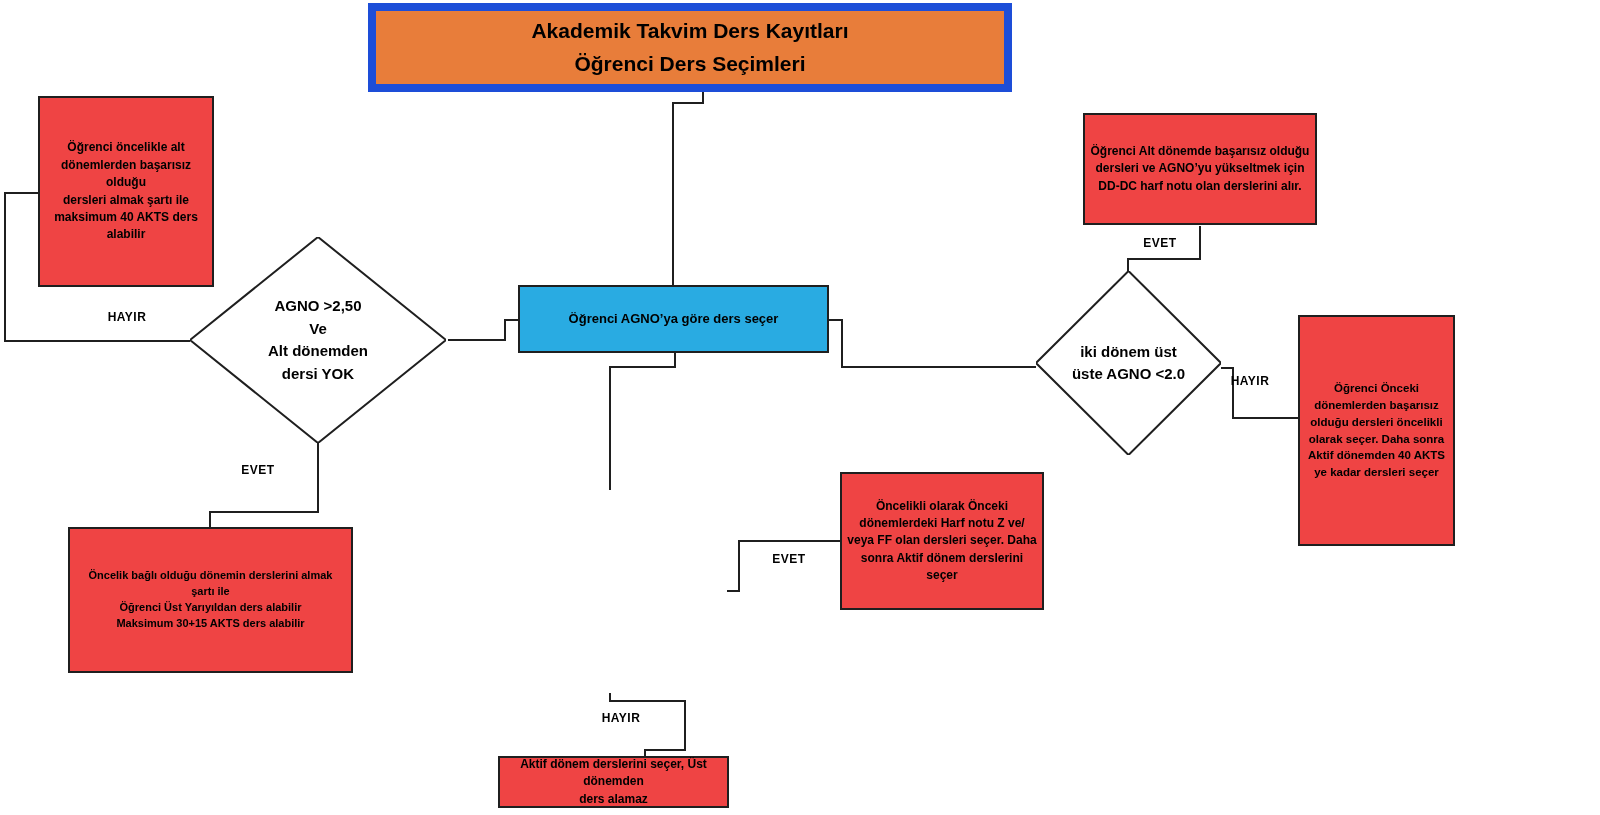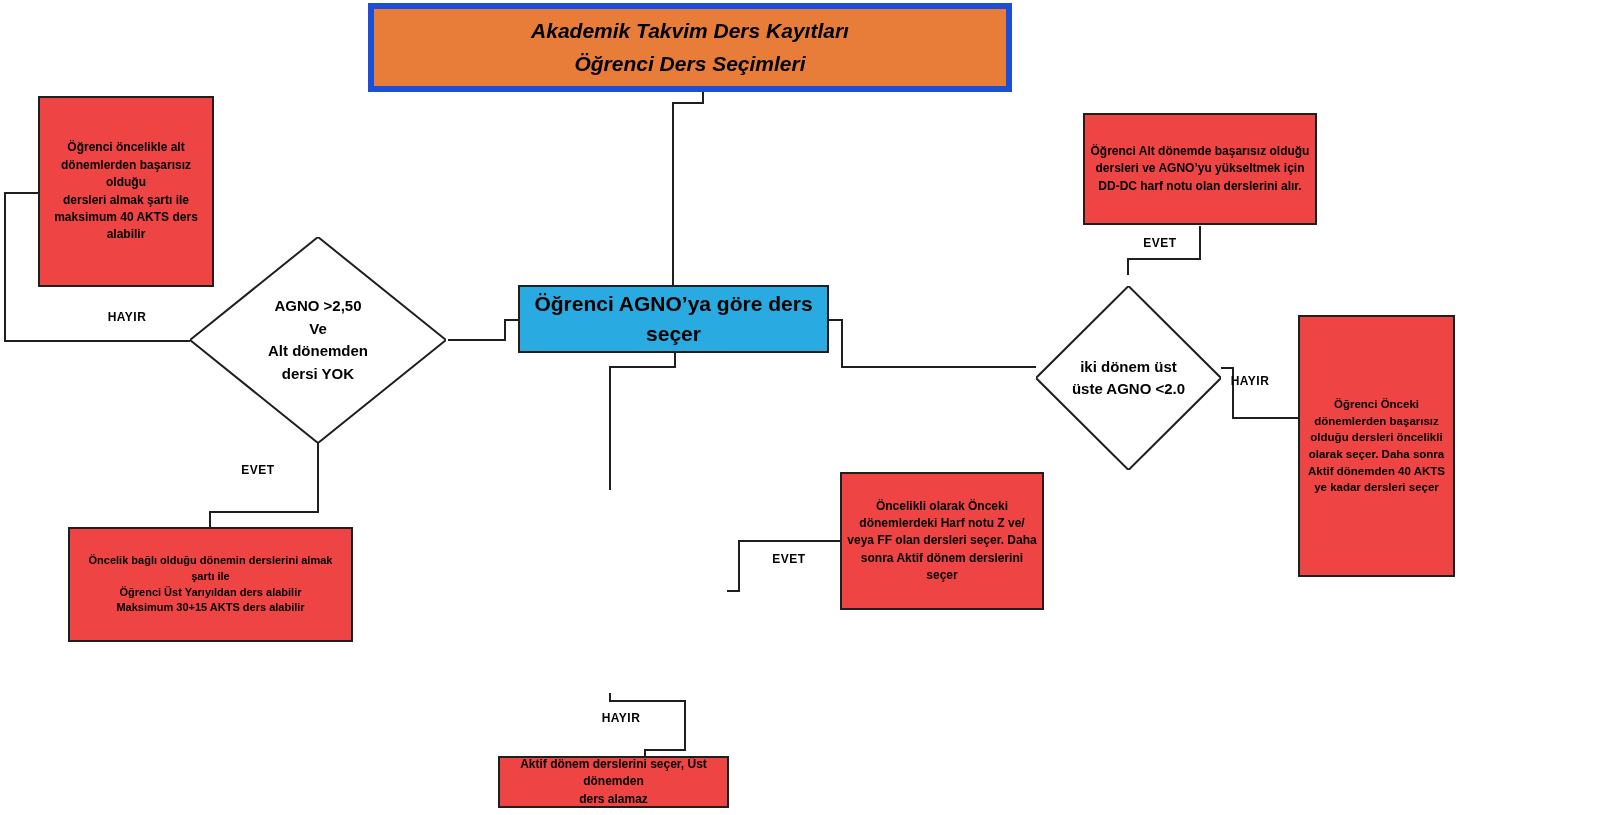--- a/index.html
+++ b/index.html
@@ -25,23 +25,23 @@
   .rect{
     background:#ef4444;
     border:2px solid #1f1f1f;
   }
   .node .txt{
     white-space:pre-line;
     font-weight:bold;
     line-height:1.45;
     padding:0 4px;
   }
-  .title-box{border:6px solid #1d4ed8;font-style:italic;}
+  .title-box{border:8px solid #1d4ed8;}
   .title-box .txt{font-size:21px;line-height:1.55;}
-  .process-box .txt{font-size:21px;text-align:center;}
+  .process-box .txt{font-size:13px;text-align:center;}
   .smallbox .txt{font-size:12px;}
   .box-bottom-left .txt{font-size:11px;}
   .box-center-right .txt{font-size:12px;}
   .box-rightmost .txt{font-size:11.5px;}
   .diamond{background:transparent;border:none;}
   .diamond svg{position:absolute;left:0;top:0;width:100%;height:100%;}
   .diamond polygon{fill:#ffffff;stroke-width:2;}
   .diamond .txt{position:relative;font-size:15px;line-height:1.5;}
   .edge-label{
     position:absolute;
@@ -78,21 +78,21 @@
     <span class="txt">Öğrenci AGNO’ya göre ders seçer</span>
   </div>
 
   <div class="node rect smallbox" style="left:38px;top:96px;width:176px;height:191px;">
     <span class="txt">Öğrenci öncelikle alt
 dönemlerden başarısız olduğu
 dersleri almak şartı ile
 maksimum 40 AKTS ders alabilir</span>
   </div>
 
-  <div class="node rect smallbox box-bottom-left" style="left:68px;top:527px;width:285px;height:115px;">
+  <div class="node rect smallbox box-bottom-left" style="left:68px;top:527px;width:285px;height:146px;">
     <span class="txt">Öncelik bağlı olduğu dönemin derslerini almak
 şartı ile
 Öğrenci Üst Yarıyıldan ders alabilir
 Maksimum 30+15 AKTS ders alabilir</span>
   </div>
 
   <div class="node rect smallbox box-center-right" style="left:840px;top:472px;width:204px;height:138px;">
     <span class="txt">Öncelikli olarak Önceki
 dönemlerdeki Harf notu Z ve/
 veya FF olan dersleri seçer. Daha
@@ -104,41 +104,41 @@
     <span class="txt">Aktif dönem derslerini seçer, Üst dönemden
 ders alamaz</span>
   </div>
 
   <div class="node rect smallbox" style="left:1083px;top:113px;width:234px;height:112px;">
     <span class="txt">Öğrenci Alt dönemde başarısız olduğu
 dersleri ve AGNO’yu yükseltmek için
 DD-DC harf notu olan derslerini alır.</span>
   </div>
 
-  <div class="node rect smallbox box-rightmost" style="left:1298px;top:315px;width:157px;height:262px;">
+  <div class="node rect smallbox box-rightmost" style="left:1298px;top:315px;width:157px;height:231px;">
     <span class="txt">Öğrenci Önceki
 dönemlerden başarısız
 olduğu dersleri öncelikli
 olarak seçer. Daha sonra
 Aktif dönemden 40 AKTS
 ye kadar dersleri seçer</span>
   </div>
 
   <div class="node diamond" style="left:190px;top:237px;width:256px;height:206px;">
     <svg viewBox="0 0 100 100" preserveAspectRatio="none" style="stroke: rgb(31, 31, 31);">
       <polygon points="50,0 100,50 50,100 0,50" vector-effect="non-scaling-stroke"></polygon>
     </svg>
     <span class="txt">AGNO &gt;2,50
 Ve
 Alt dönemden
 dersi YOK</span>
   </div>
 
 
-  <div class="node diamond" style="left:1036px;top:286px;width:185px;height:184px;">
+  <div class="node diamond" style="left:1036px;top:271px;width:185px;height:184px;">
     <svg viewBox="0 0 100 100" preserveAspectRatio="none" style="stroke: rgb(31, 31, 31);">
       <polygon points="50,0 100,50 50,100 0,50" vector-effect="non-scaling-stroke"></polygon>
     </svg>
     <span class="txt">iki dönem üst
 üste AGNO &lt;2.0</span>
   </div>
 
   <div class="edge-label" style="left:127px;top:310px;">HAYIR</div>
   <div class="edge-label" style="left:258px;top:463px;">EVET</div>
   <div class="edge-label" style="left:621px;top:711px;">HAYIR</div>

